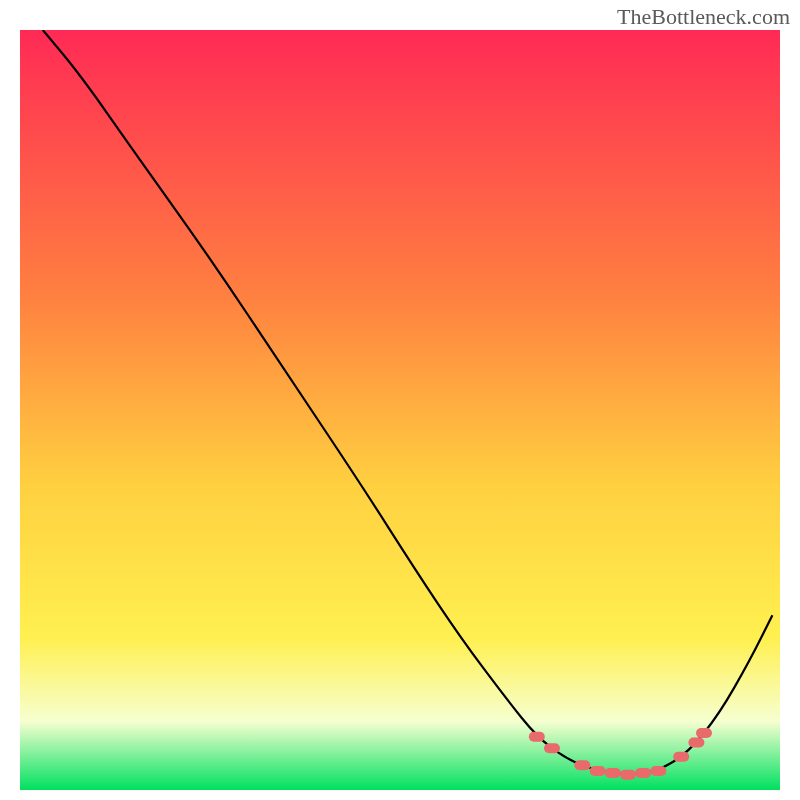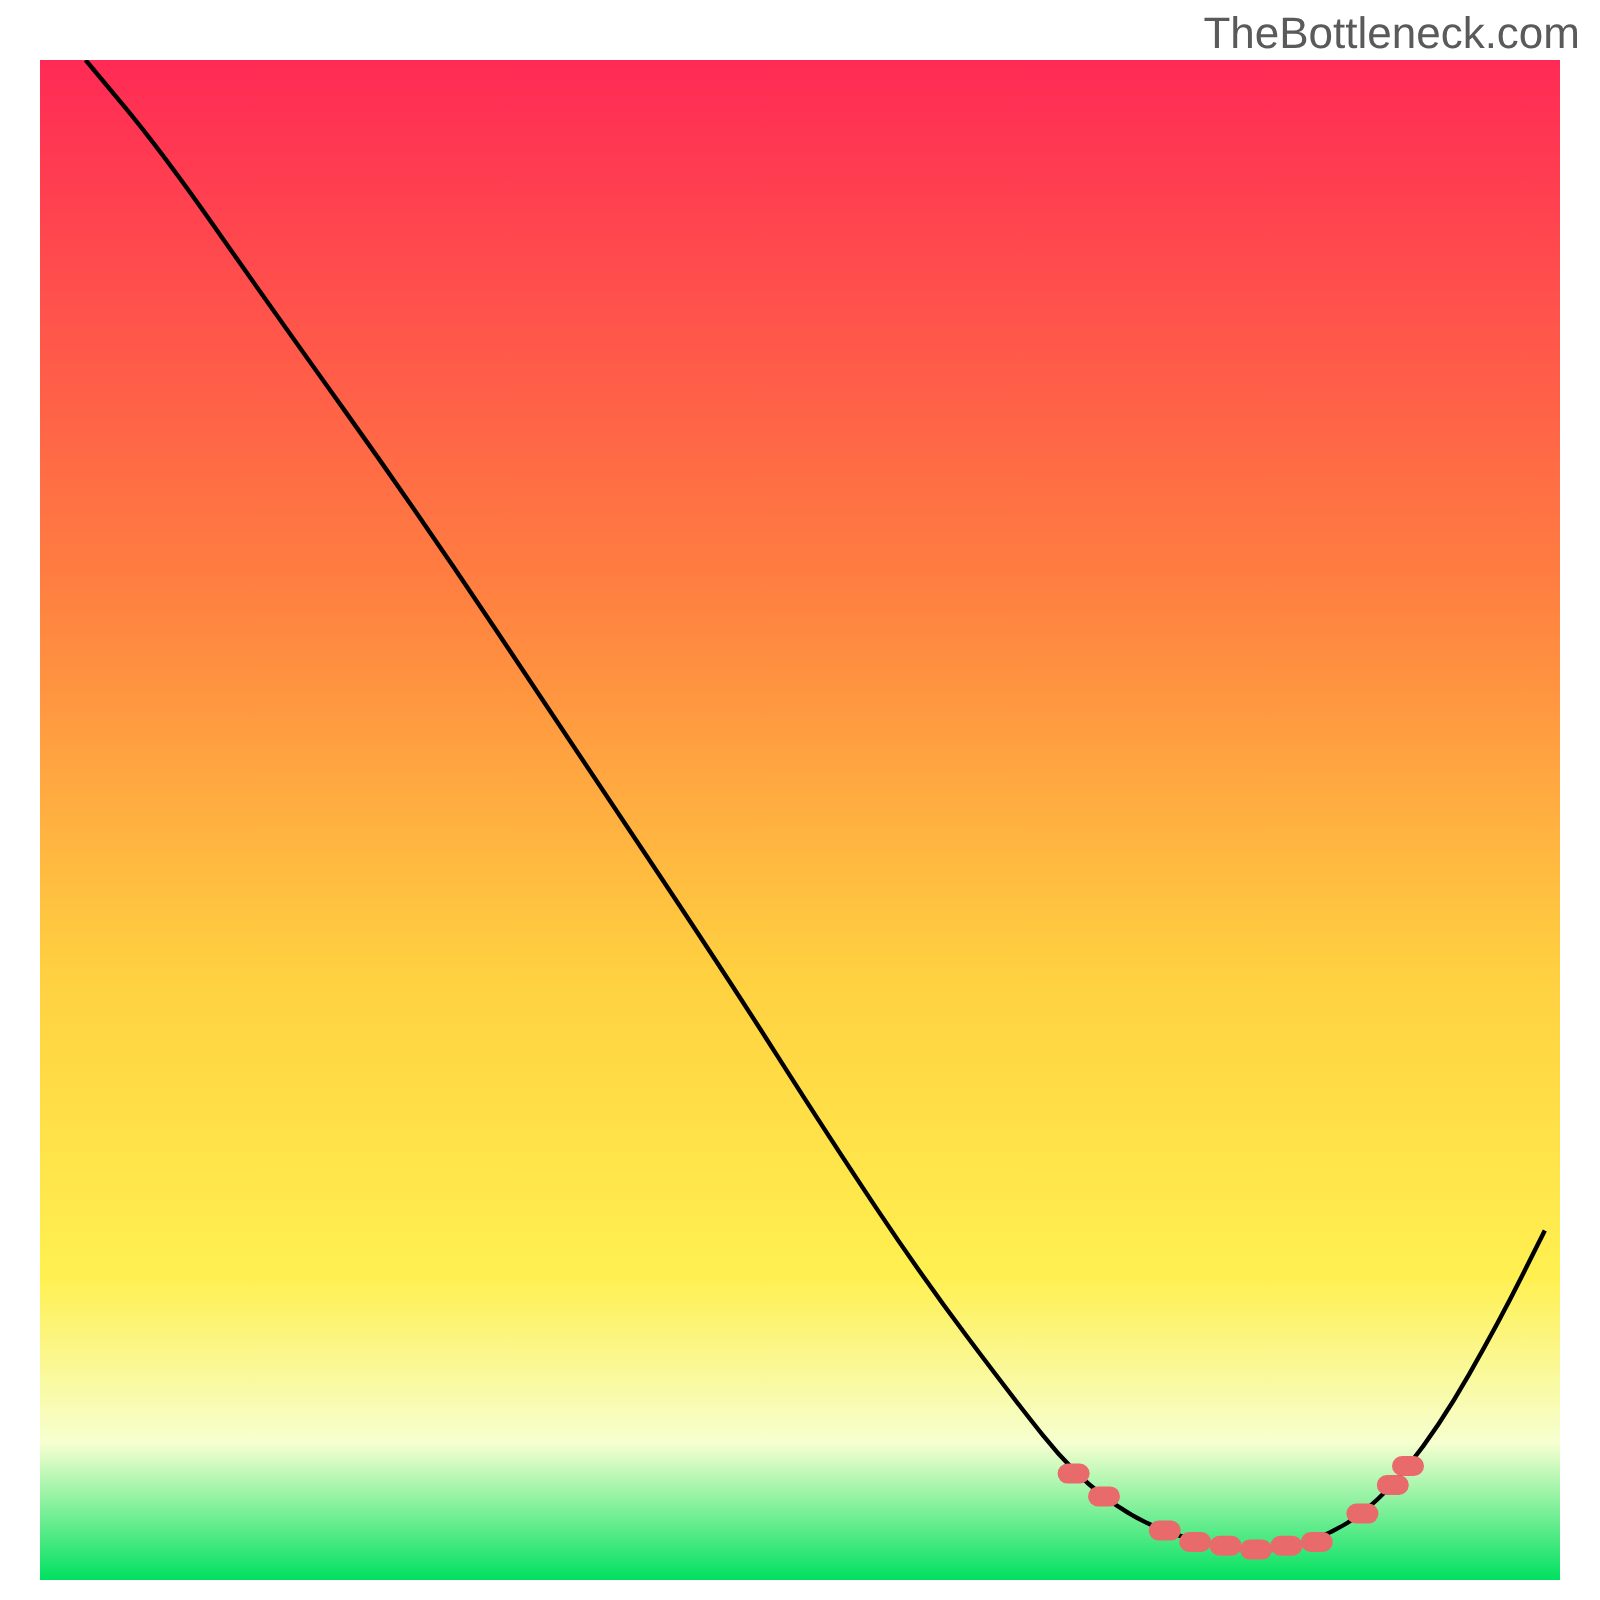--- a/index.html
+++ b/index.html
@@ -17,21 +17,21 @@
     height: 800px;
     background: #fff;
   }
   .watermark {
     position: absolute;
     top: 4px;
     right: 10px;
     font-size: 22px;
     font-weight: 400;
     color: #5a5a5a;
-    font-family: Liberation Sans, sans-serif;
+    font-family: Liberation Serif, serif;
     letter-spacing: 0px;
   }
   svg.plot {
     position: absolute;
     left: 20px;
     top: 30px;
     width: 760px;
     height: 760px;
   }
 </style>

